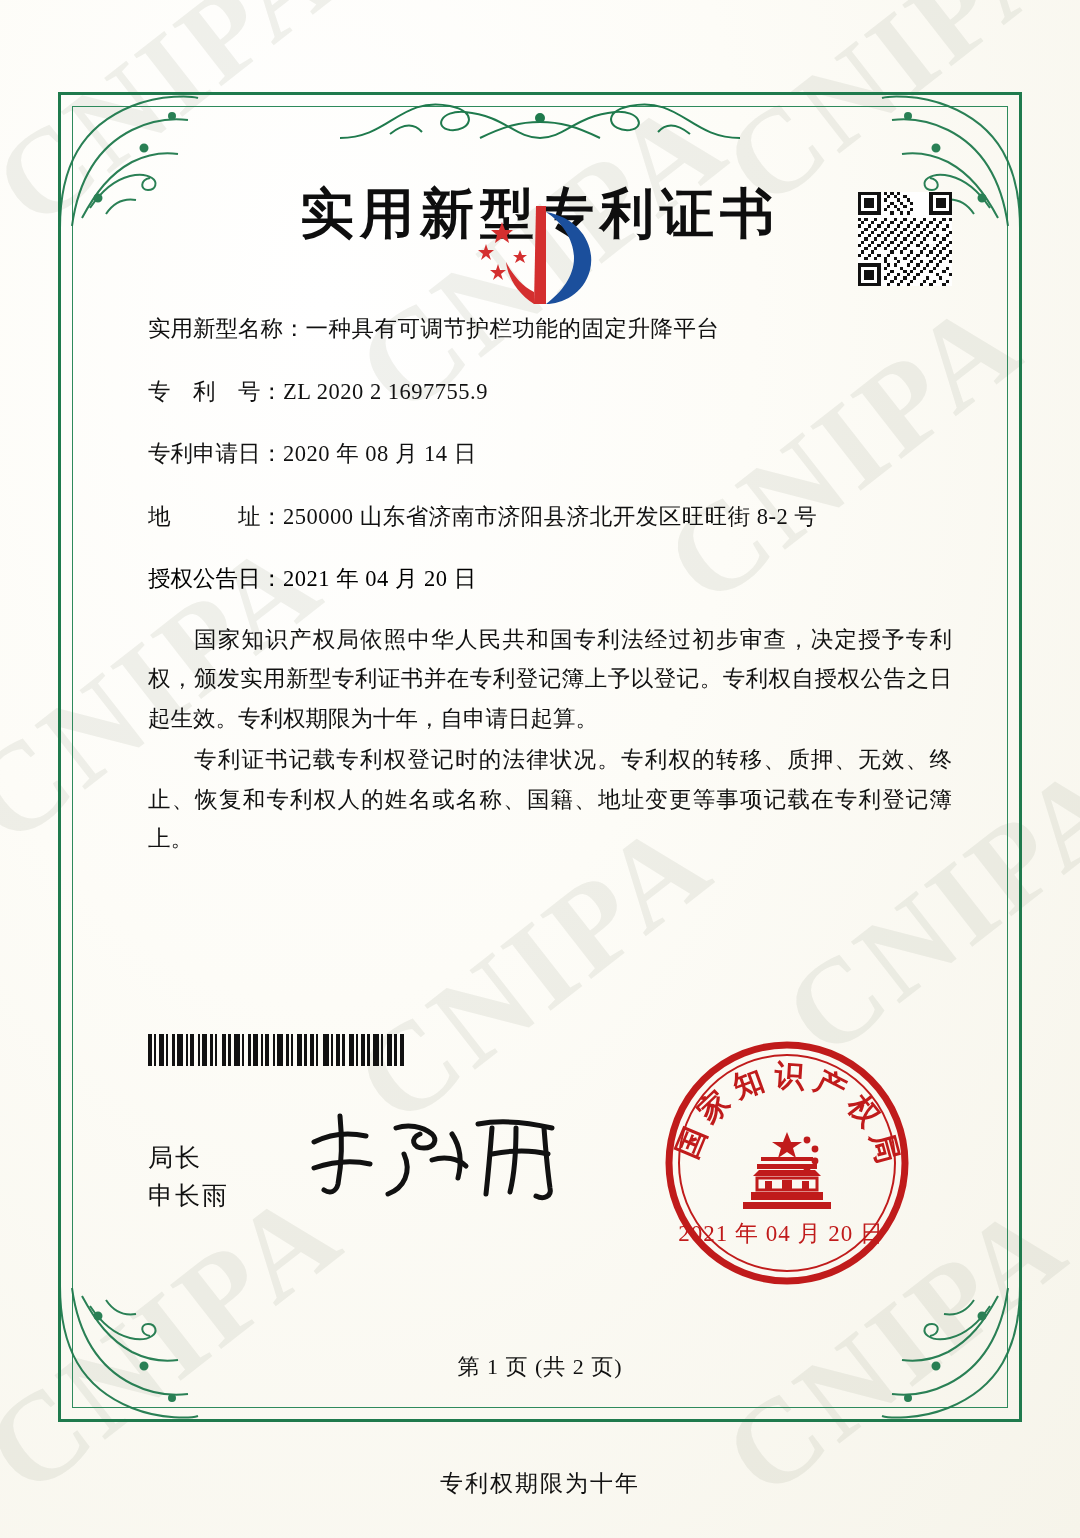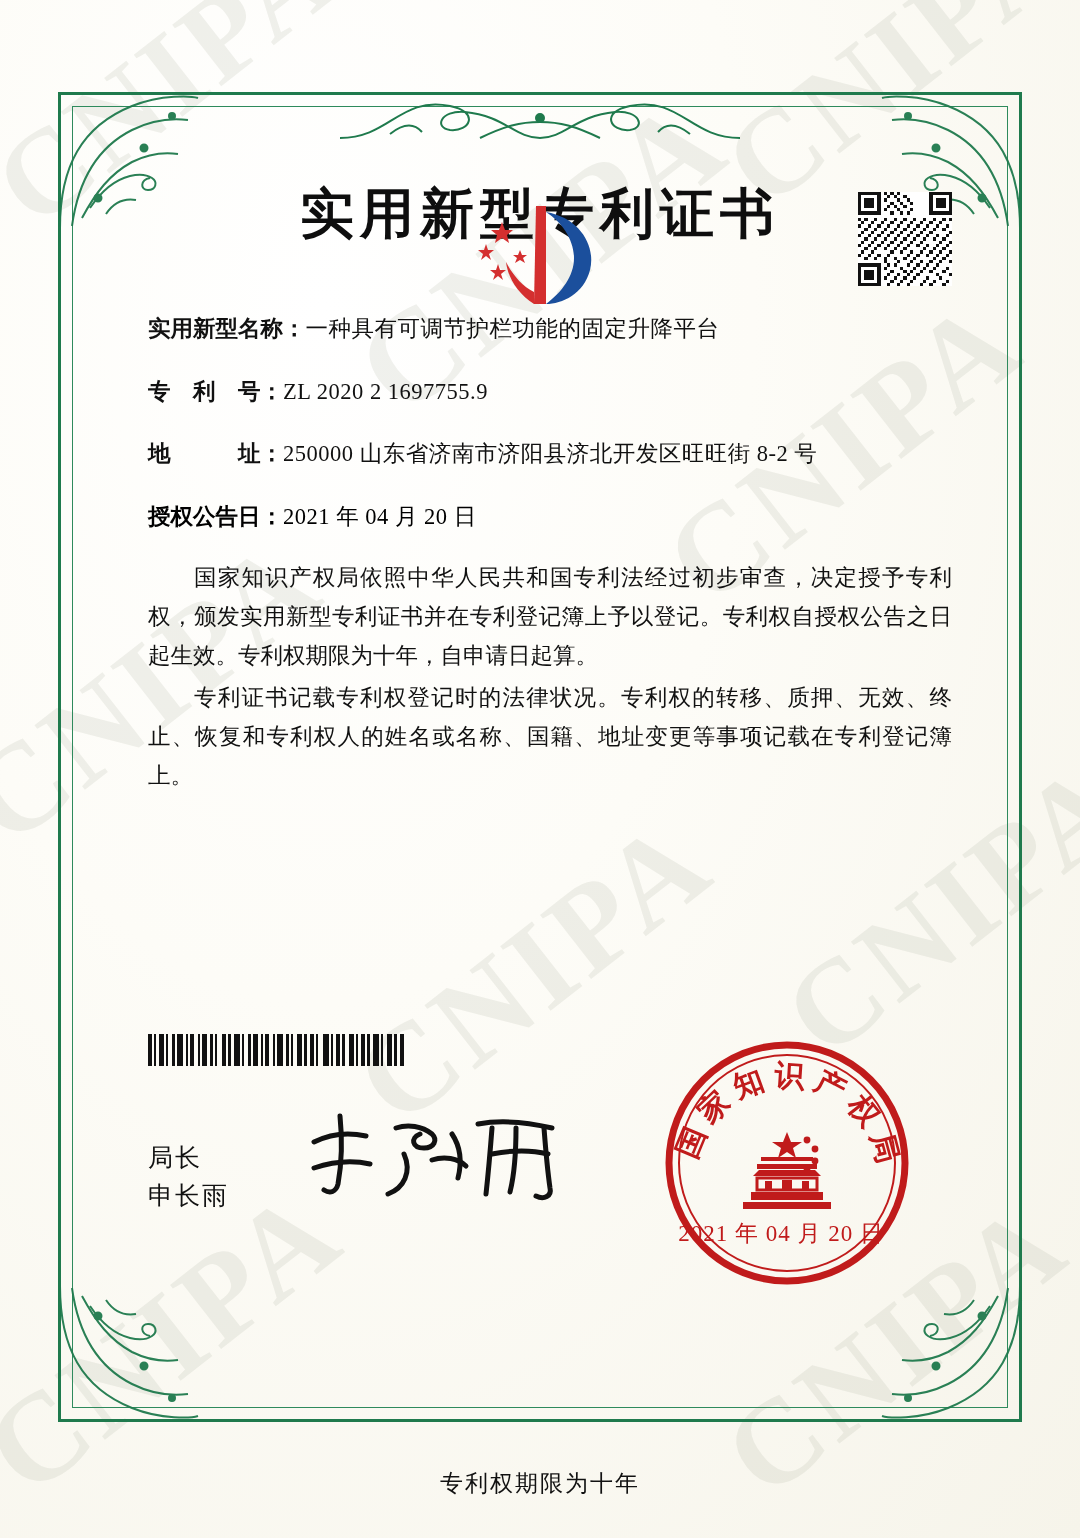--- a/index.html
+++ b/index.html
@@ -130,21 +130,20 @@
   .field {
     font-size: 22.5px;
     color: #111;
     margin-bottom: 31px;
     line-height: 1.4;
     white-space: nowrap;
   }
   .lbl {
     display: inline-block;
     letter-spacing: 0;
-    font-weight: bold;
   }
   .val { letter-spacing: 0.5px; }
 
   .field-inline-2 {
     display: flex;
     gap: 70px;
     font-size: 22.5px;
     margin-bottom: 26px;
   }
 
@@ -544,20 +543,23 @@
     <div class="title">实用新型专利证书</div>
 
     <div class="fields">
       <div class="field">
         <span class="lbl">实用新型名称：</span><span class="val">一种具有可调节护栏功能的固定升降平台</span>
       </div>
       <div class="field">
         <span class="lbl">专　利　号：</span><span class="val">ZL 2020 2 1697755.9</span>
       </div>
       <div class="field">
+        <span class="lbl">专利申请日：</span><span class="val">2020 年 08 月 14 日</span>
+      </div>
+      <div class="field">
         <span class="lbl">地　　　址：</span><span class="val">250000  山东省济南市济阳县济北开发区旺旺街 8-2 号</span>
       </div>
 
       <div class="field-inline-2">
         <div>
           <span class="lbl">授权公告日：</span><span class="val">2021 年 04 月 20 日</span>
         </div>
       </div>
     </div>
 
@@ -699,15 +701,16 @@
         <rect x="-22" y="5" width="7" height="9" fill="#c01b1b"></rect>
         <rect x="15" y="5" width="7" height="9" fill="#c01b1b"></rect>
         <path d="M-34 0 L34 0 L28 -6 L-28 -6 Z" fill="#c01b1b"></path>
         <rect x="-30" y="-12" width="60" height="5" fill="#c01b1b"></rect>
         <rect x="-26" y="-19" width="52" height="4" fill="#c01b1b"></rect>
       </g>
     </svg>
   </div>
   <div class="seal-date">2021 年 04 月 20 日</div>
 
+  <div class="page-no">第 1 页 (共 2 页)</div>
   <div class="footer-note">专利权期限为十年</div>
 
 </div>
 
 </body></html>

